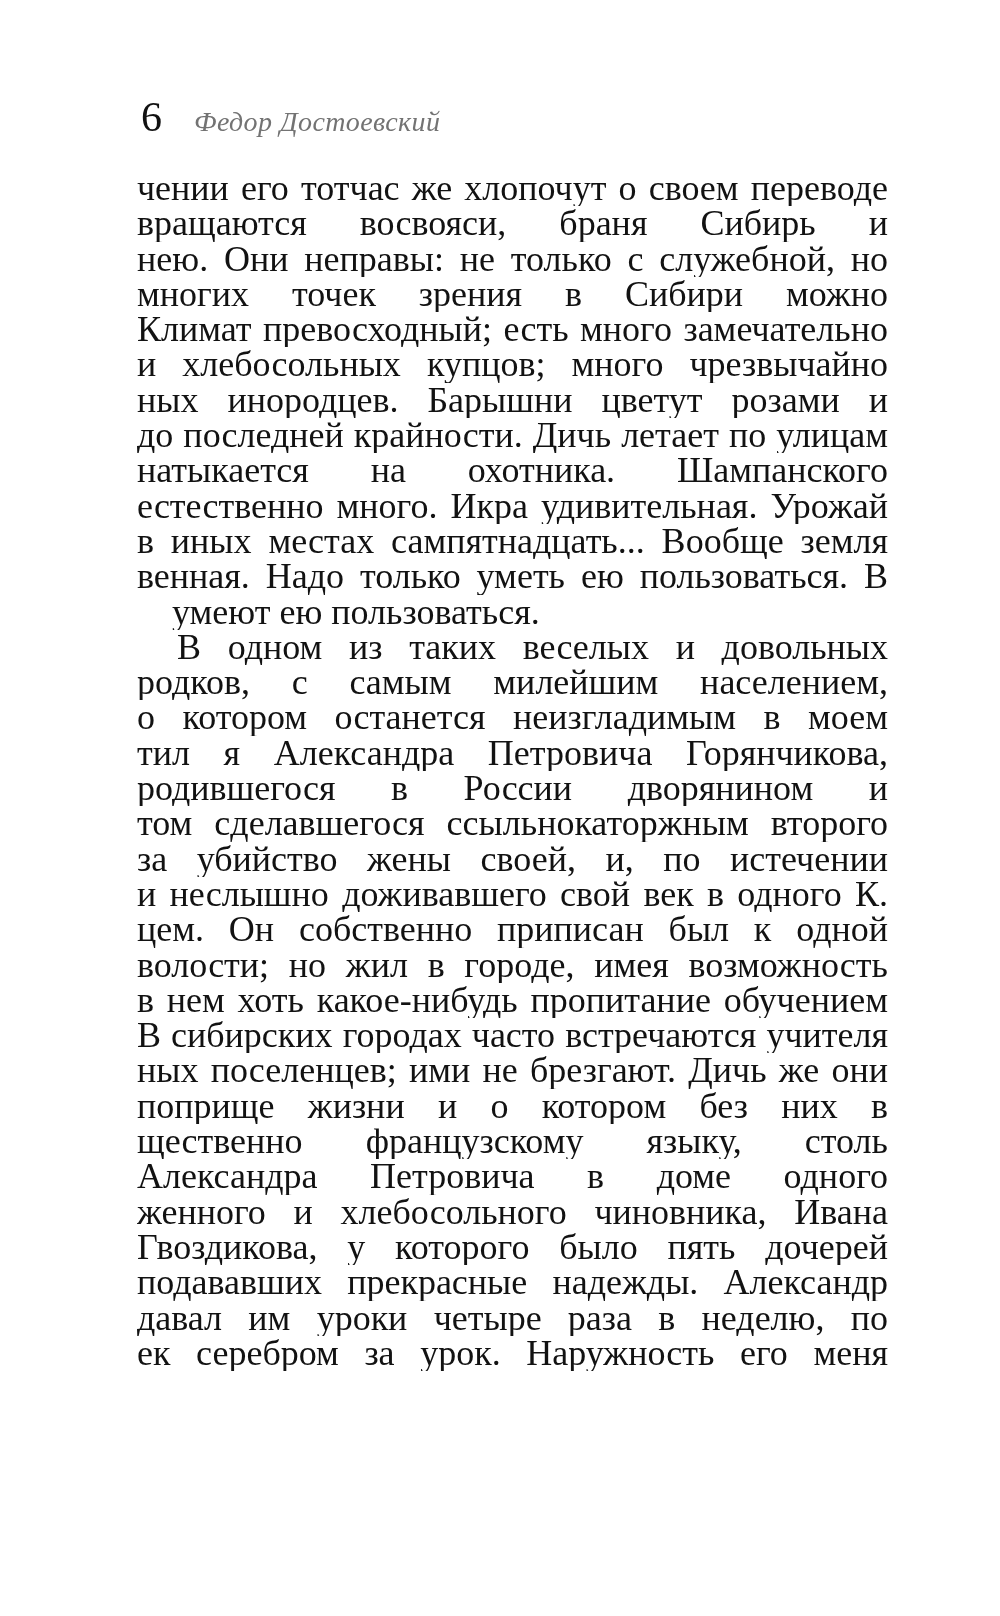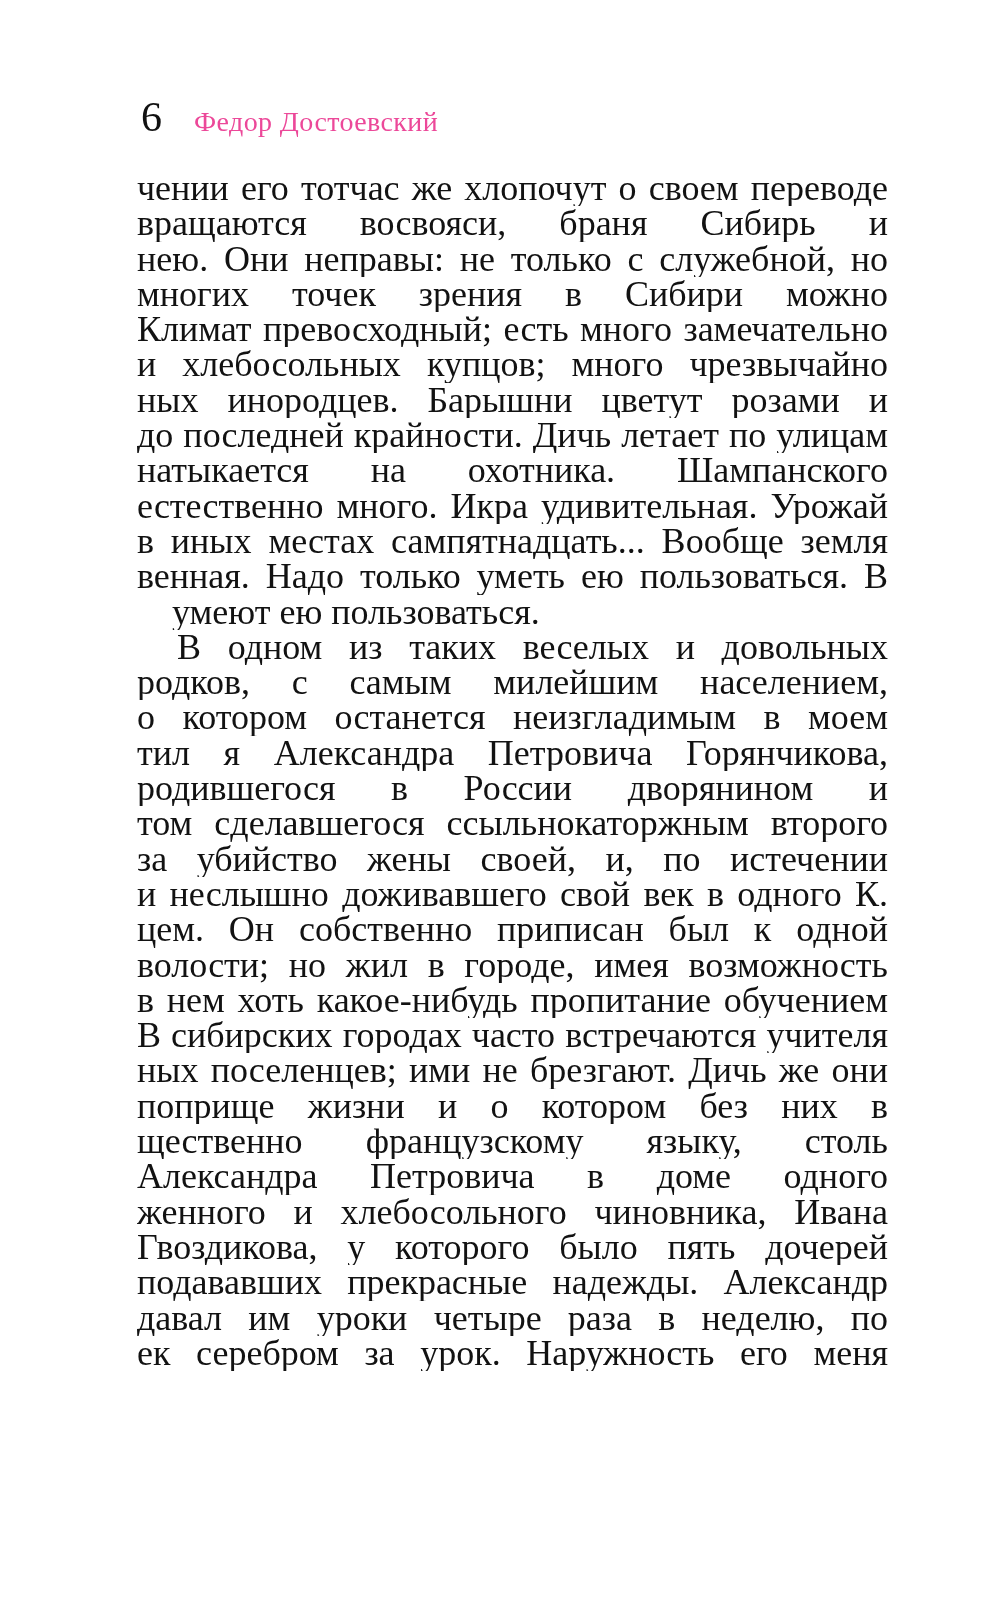--- a/index.html
+++ b/index.html
@@ -22,24 +22,25 @@
     top: 96px;
     display: flex;
     align-items: baseline;
   }
   .page-number {
     font-size: 42px;
     line-height: 1;
     color: #111111;
   }
   .author-name {
+    font-style: italic;
     font-size: 28px;
     margin-left: 32px;
     letter-spacing: 0.4px;
-    color: #ec4899;
+    color: #737373;
   }
   .page-body {
     position: absolute;
     left: 137px;
     top: 171px;
     width: 751px;
     font-size: 36px;
     line-height: 35.3px;
     color: #121212;
   }

